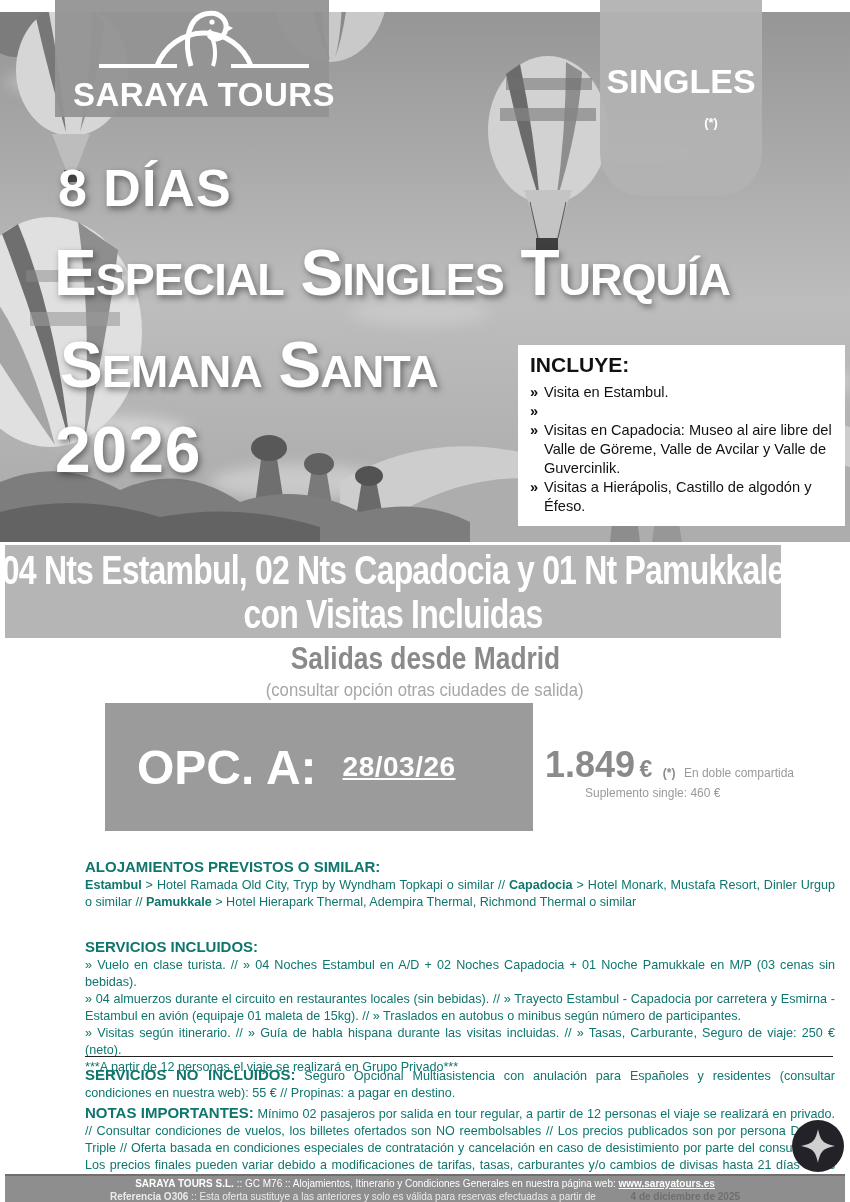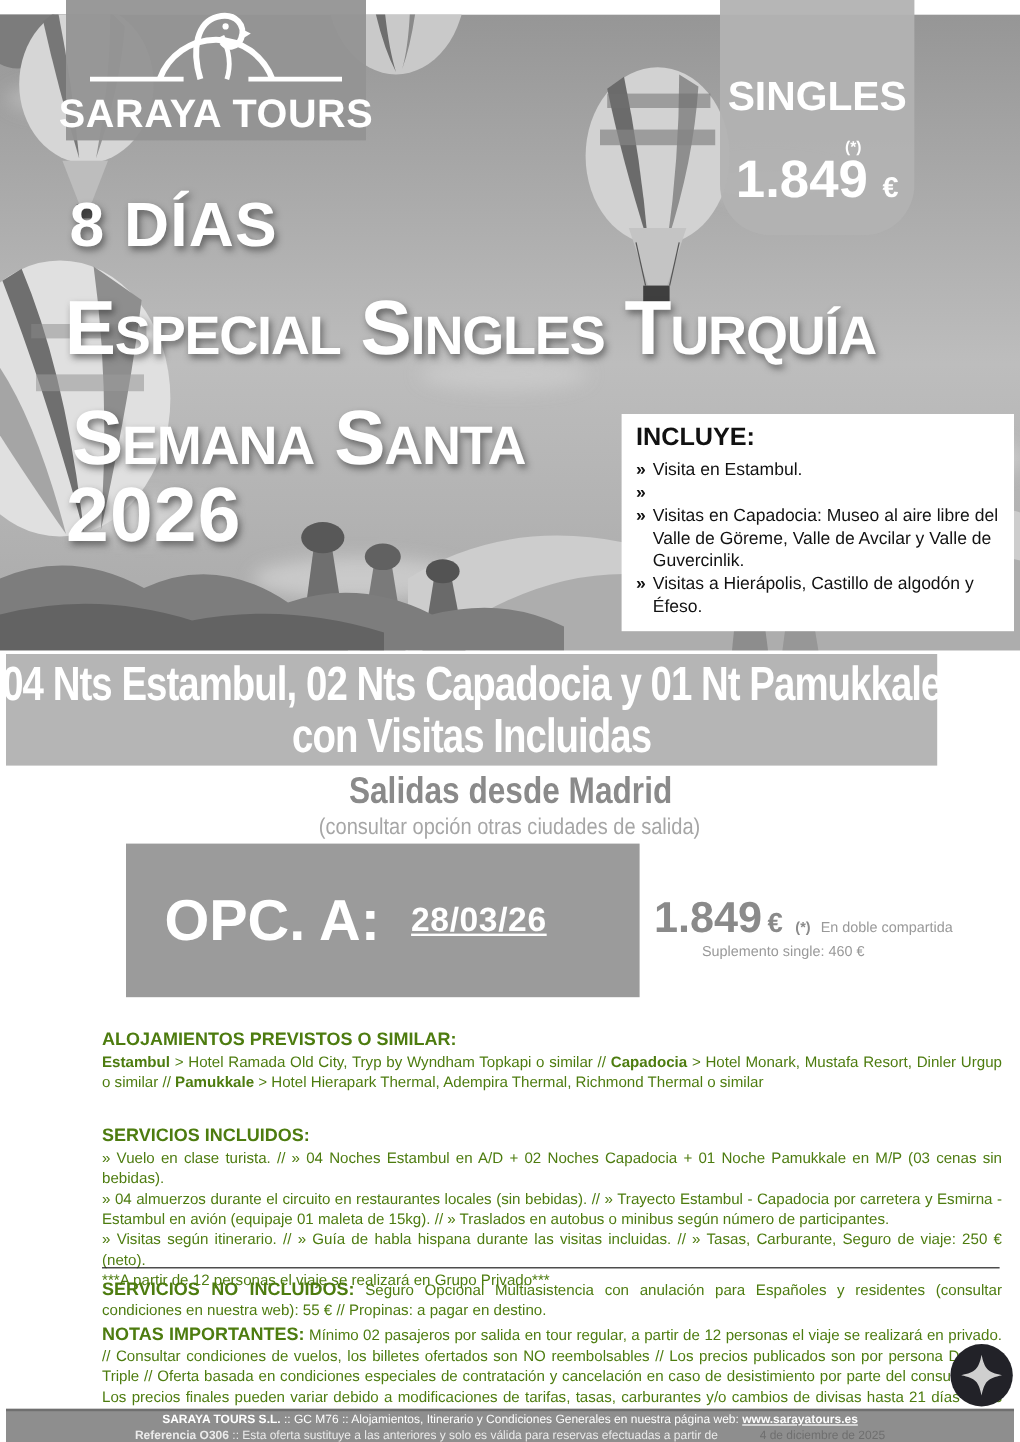--- a/index.html
+++ b/index.html
@@ -4,37 +4,37 @@
 <style>
   html,body{margin:0;padding:0;background:#fff;}
   .page{position:relative;width:850px;height:1202px;background:#fff;overflow:hidden;
         font-family:"Liberation Sans",sans-serif;}
   
   .hero{position:absolute;left:0;top:12px;width:850px;height:530px;}
   .hero svg{display:block;width:100%;height:100%;}
   
   .logobox{position:absolute;left:55px;top:0;width:250px;height:117px;
            background:rgba(148,148,148,.95);display:flex;flex-direction:column;
-           align-items:center;justify-content:flex-start;}
+           align-items:center;justify-content:flex-start;padding-left:24px;}
   .logotext{color:#fff;font-weight:bold;font-size:33px;letter-spacing:.5px;margin-top:-4px;
             white-space:nowrap;}
   
   .badge{position:absolute;left:600px;top:0;width:162px;height:196px;
          background:rgba(178,178,178,.95);border-radius:0 0 42px 42px;
          display:flex;flex-direction:column;align-items:center;color:#fff;}
   .badge .b1{font-weight:bold;font-size:34px;margin-top:62px;letter-spacing:0;}
   .badge .b2{font-size:13px;font-weight:bold;margin-top:14px;margin-left:60px;}
   .badge .b3{font-weight:bold;font-size:44px;line-height:40px;white-space:nowrap;}
   .badge .b3 .eur{font-size:24px;}
   
   .hshadow{color:#fff;font-weight:bold;text-shadow:2px 3px 6px rgba(35,35,35,.55);}
   .dias{position:absolute;left:58px;top:158px;font-size:52px;letter-spacing:1px;}
   .t1{position:absolute;left:54px;top:236px;font-size:64px;font-variant:small-caps;white-space:nowrap;letter-spacing:-1px;}
   .t2{position:absolute;left:60px;top:328px;font-size:64px;font-variant:small-caps;white-space:nowrap;letter-spacing:-1px;}
-  .t3{position:absolute;left:55px;top:392px;font-size:64px;font-variant:small-caps;letter-spacing:1px;}
+  .t3{position:absolute;left:55px;top:413px;font-size:64px;font-variant:small-caps;letter-spacing:1px;}
   
   .incluye{position:absolute;left:518px;top:345px;width:327px;box-sizing:border-box;
            background:#fff;padding:8px 10px 10px 12px;color:#111;}
   .incluye h3{margin:0 0 6px 0;font-size:21px;letter-spacing:0;}
   .inc-item{display:flex;font-size:14.6px;line-height:19px;}
   .inc-item .mk{flex:0 0 14px;font-weight:bold;}
   .inc-item.bold .tx{font-weight:bold;}
   
   .banner{position:absolute;left:5px;top:545px;width:776px;height:93px;background:#b5b5b5;
           display:flex;flex-direction:column;align-items:center;justify-content:center;}
@@ -53,39 +53,39 @@
   .opc .lbl{font-size:48px;margin-left:32px;}
   .opc .dt{font-size:28px;margin-left:26px;letter-spacing:.5px;text-decoration:underline;}
   
   .price{position:absolute;left:545px;top:744px;color:#8a8a8a;white-space:nowrap;}
   .price .amt{font-weight:bold;font-size:36px;}
   .price .eur{font-weight:bold;font-size:23px;}
   .price .ast{font-size:12px;font-weight:bold;margin-left:6px;}
   .price .note{font-size:12px;margin-left:4px;color:#999;}
   .supp{position:absolute;left:585px;top:786px;font-size:12px;color:#999;}
   
-  .sect{position:absolute;left:85px;width:750px;color:#4d7c0f;}
+  .sect{position:absolute;left:85px;width:750px;color:#0f766e;}
   .sect h4{margin:0 0 2px 0;font-size:15px;letter-spacing:0;}
   .body-t{font-size:12.6px;line-height:17px;text-align:justify;}
   .aloja{top:858px;}
   .servinc{top:938px;}
   .rule{position:absolute;left:85px;top:1056px;width:748px;border-top:1.5px solid #222;}
   .noinc{top:1066px;}
   .notas{top:1104px;}
   .inlinehead{font-weight:bold;font-size:15px;}
   
   .starbadge{position:absolute;left:790px;top:1118px;width:56px;height:56px;}
   
   .footer{position:absolute;left:5px;top:1174px;width:840px;height:28px;background:#8e8e8e;
           border-top:2px solid #6f6f6f;color:#fff;font-size:10px;line-height:13px;
           text-align:center;box-sizing:border-box;padding-top:1px;}
   .footer .url{font-weight:bold;text-decoration:underline;color:#fff;margin-top:48px;}
   .footer .l2{color:rgba(255,255,255,.82);}
   .footer .l2 .ref{font-weight:bold;}
-  .footer .l2 .date{font-weight:normal;color:#6f6f6f;margin-left:32px;}
+  .footer .l2 .date{font-weight:bold;color:#6f6f6f;margin-left:32px;}
   b.city{font-weight:bold;}
 </style>
 </head>
 <body>
 
 <div class="page">
 
   <div class="hero">
     <svg viewBox="0 0 850 530" preserveAspectRatio="none">
       <defs>
@@ -182,24 +182,20 @@
       <path d="M130 30 C136 42 138 54 134 66" stroke="#fff" stroke-width="4" fill="none"></path>
       <circle cx="133" cy="22" r="2.6" fill="#fff"></circle>
       <path d="M146 24 L154 28 L146 33 Z" fill="#fff"></path>
     </svg>
     <div class="logotext">SARAYA TOURS</div>
   </div>
 
   <div class="badge">
     <div class="b1">SINGLES</div>
     <div class="b2">(*)</div>
-    <div class="b3">
-      <span>1.849</span>
-      <span class="eur">€</span>
-    </div>
   </div>
 
   <div class="dias hshadow">8 DÍAS</div>
   <div class="t1 hshadow">Especial Singles Turquía</div>
   <div class="t2 hshadow">Semana Santa</div>
   <div class="t3 hshadow">2026</div>
 
   <div class="incluye">
     <h3>INCLUYE:</h3>
     <div class="inc-item">

